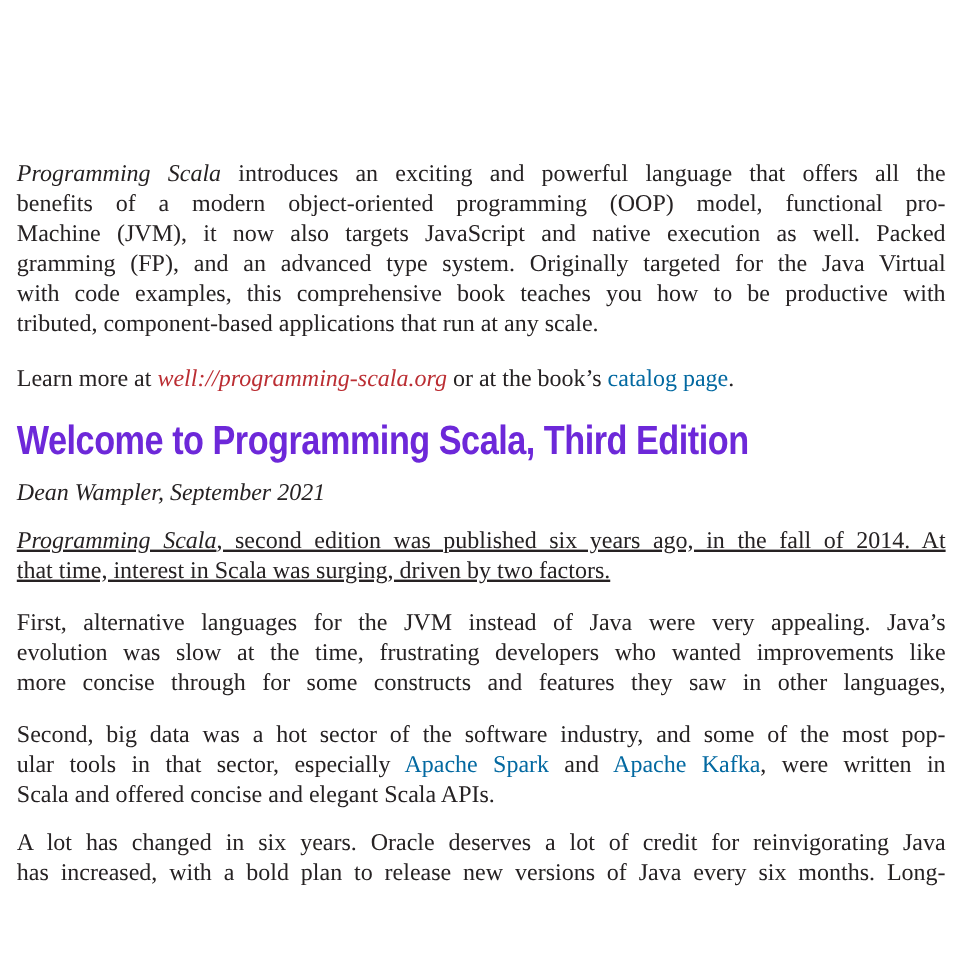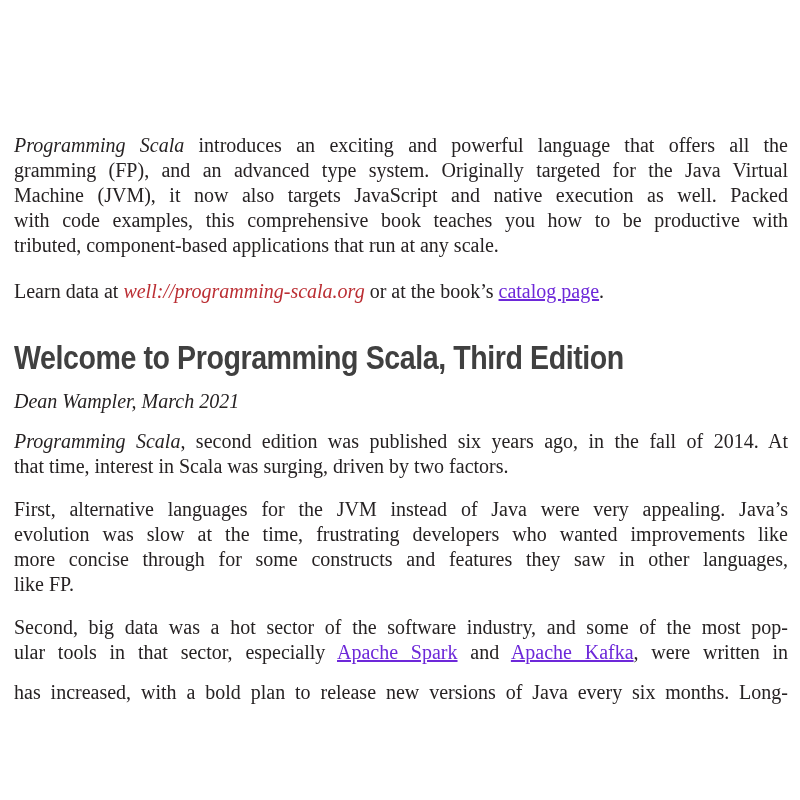--- a/index.html
+++ b/index.html
@@ -27,87 +27,89 @@
   }
   .para { margin: 0; }
   .pline {
     text-align: justify;
     text-align-last: justify;
   }
   .pline-last {
     text-align-last: left;
   }
   .run-italic { font-style: italic; }
-  .run-link { color: #6d28d9; text-decoration: underline; }
+  .run-link { color: #0369a1; }
   .run-link-italic { color: #bb2e33; font-style: italic; }
 
   #p-intro   { margin-bottom: 21px; }
   #p-learn   { margin-bottom: 0; }
-  #p-second  { margin-bottom: 18px; }
+  #p-second  { margin-bottom: 18px; text-decoration: underline; }
   #p-first-factor  { margin-bottom: 18px; }
   #p-big-data { margin-bottom: 15px; }
   #p-changed { margin-bottom: 0; }
 
   .section-heading {
-    margin: 32px 0 11px 0;
+    margin: 17px 0 11px 0;
     font-family: "Liberation Sans", sans-serif;
     font-weight: bold;
     font-size: 34px;
     line-height: 42px;
     letter-spacing: -0.5px;
-    color: #404040;
+    color: #6d28d9;
   }
   .section-heading .condensed {
     display: inline-block;
     transform: scaleX(0.84);
     transform-origin: left center;
     white-space: nowrap;
   }
   .byline {
     margin: 0 0 15px 0;
     font-style: italic;
   }
 </style>
 </head>
 <body>
 
 <div class="page">
 
   <div class="para" id="p-intro">
       <div class="pline"><span class="run-italic">Programming Scala</span><span> introduces an exciting and powerful language that offers all the</span></div>
+      <div class="pline"><span>benefits of a modern object-oriented programming (OOP) model, functional pro-</span></div>
+      <div class="pline"><span>Machine (JVM), it now also targets JavaScript and native execution as well. Packed</span></div>
       <div class="pline"><span>gramming (FP), and an advanced type system. Originally targeted for the Java Virtual</span></div>
-      <div class="pline"><span>Machine (JVM), it now also targets JavaScript and native execution as well. Packed</span></div>
       <div class="pline"><span>with code examples, this comprehensive book teaches you how to be productive with</span></div>
       <div class="pline pline-last"><span>tributed, component-based applications that run at any scale.</span></div>
     </div>
 
   <div class="para" id="p-learn">
-      <div class="pline pline-last"><span>Learn data at </span><span class="run-link-italic">well://programming-scala.org</span><span> or at the book’s </span><span class="run-link">catalog page</span><span>.</span></div>
+      <div class="pline pline-last"><span>Learn more at </span><span class="run-link-italic">well://programming-scala.org</span><span> or at the book’s </span><span class="run-link">catalog page</span><span>.</span></div>
     </div>
 
   <div class="section-heading">
     <span class="condensed">Welcome to Programming Scala, Third Edition</span>
   </div>
 
-  <div class="byline">Dean Wampler, March 2021</div>
+  <div class="byline">Dean Wampler, September 2021</div>
 
   <div class="para" id="p-second">
       <div class="pline"><span class="run-italic">Programming Scala</span><span>, second edition was published six years ago, in the fall of 2014. At</span></div>
       <div class="pline pline-last"><span>that time, interest in Scala was surging, driven by two factors.</span></div>
     </div>
 
   <div class="para" id="p-first-factor">
       <div class="pline"><span>First, alternative languages for the JVM instead of Java were very appealing. Java’s</span></div>
       <div class="pline"><span>evolution was slow at the time, frustrating developers who wanted improvements like</span></div>
       <div class="pline"><span>more concise through for some constructs and features they saw in other languages,</span></div>
-      <div class="pline pline-last"><span>like FP.</span></div>
     </div>
 
   <div class="para" id="p-big-data">
       <div class="pline"><span>Second, big data was a hot sector of the software industry, and some of the most pop-</span></div>
       <div class="pline"><span>ular tools in that sector, especially </span><span class="run-link">Apache Spark</span><span> and </span><span class="run-link">Apache Kafka</span><span>, were written in</span></div>
+      <div class="pline pline-last"><span>Scala and offered concise and elegant Scala APIs.</span></div>
     </div>
 
   <div class="para" id="p-changed">
+      <div class="pline"><span>A lot has changed in six years. Oracle deserves a lot of credit for reinvigorating Java</span></div>
       <div class="pline"><span>has increased, with a bold plan to release new versions of Java every six months. Long-</span></div>
     </div>
 
 </div>
 
 </body></html>

